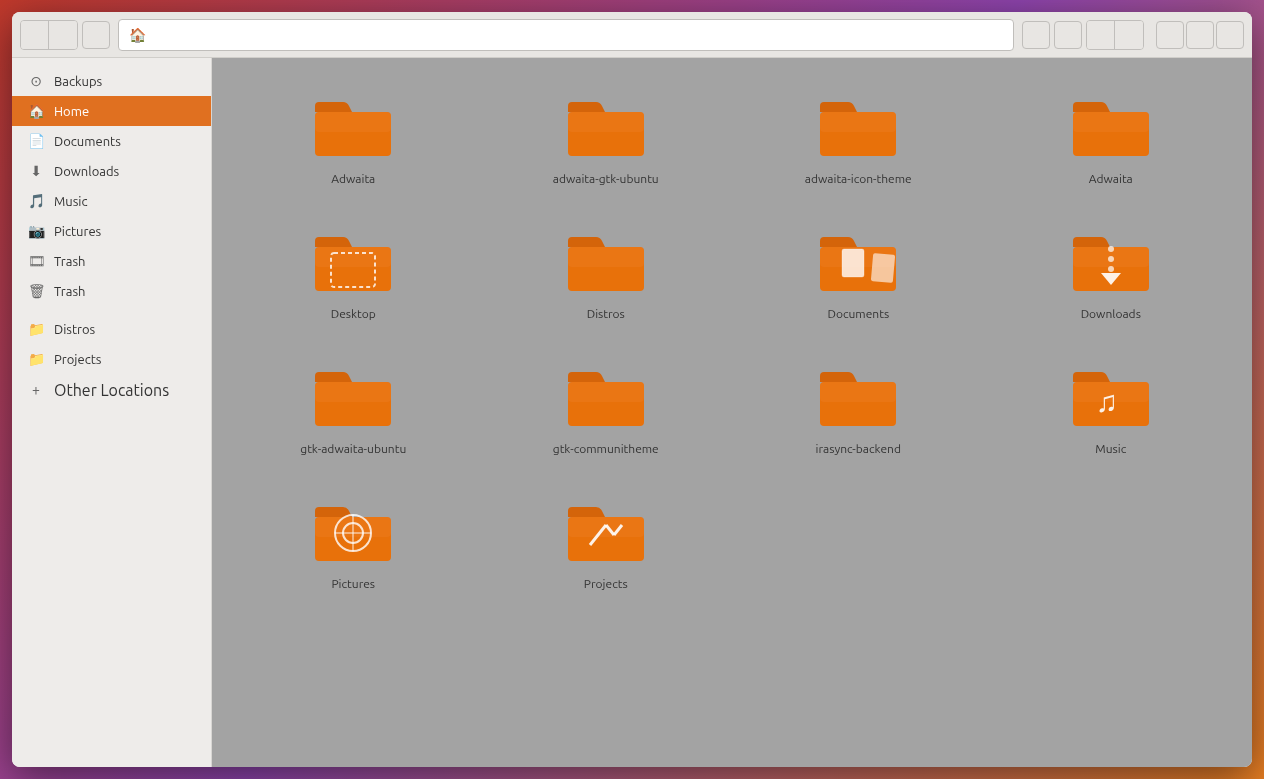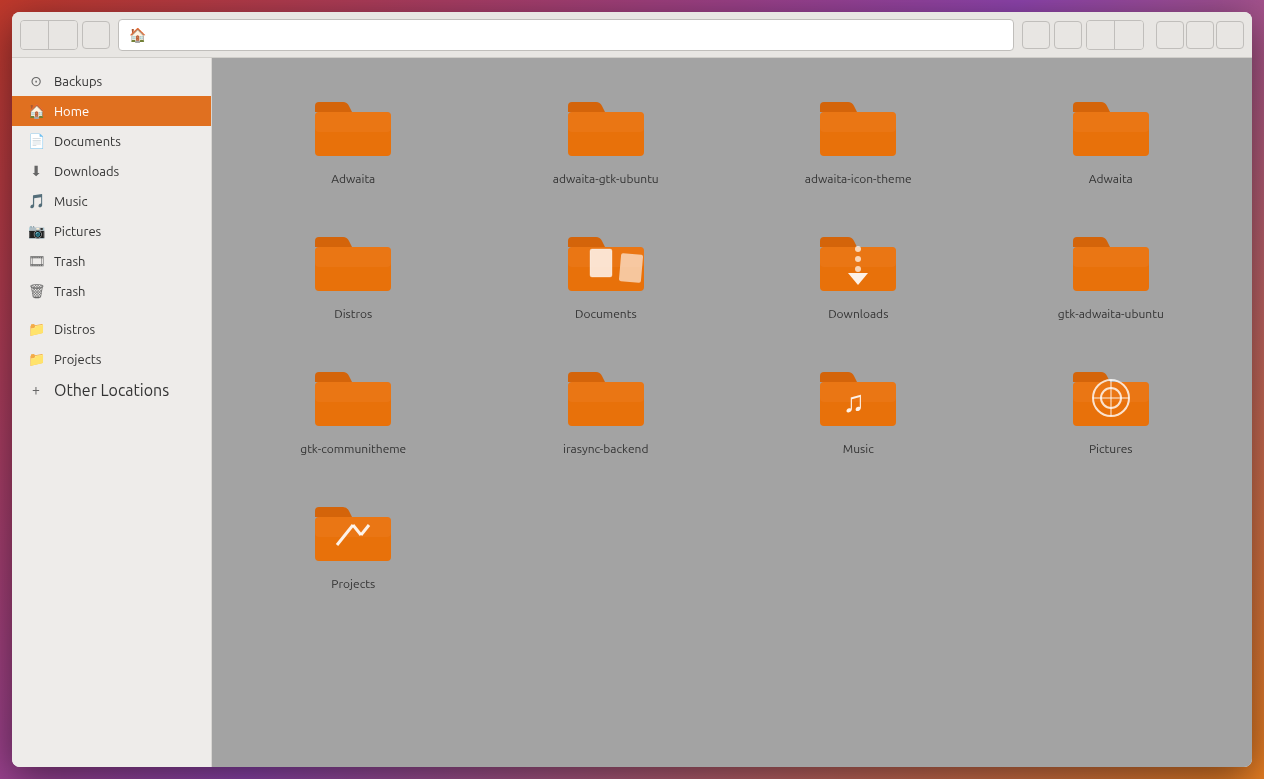--- a/index.html
+++ b/index.html
@@ -321,20 +321,32 @@
             <span class="folder-name">Adwaita</span>
           </div>
           <div class="folder-item">
             <div class="folder-icon"><svg class="folder-svg" viewBox="0 0 96 80" xmlns="http://www.w3.org/2000/svg">
 
     <path d="M10,28 L10,22 Q10,18 14,18 L38,18 Q42,18 44,22 L47,28 Z" fill="#d4640a"></path>
 
     <rect x="10" y="28" width="76" height="44" rx="4" fill="#e8710a"></rect>
 
     <rect x="10" y="28" width="76" height="20" rx="4" fill="#f08030" opacity="0.3"></rect>
+    <rect x="26" y="34" width="44" height="34" rx="3" fill="none" stroke="rgba(255,255,255,0.8)" stroke-width="2" stroke-dasharray="4,3"></rect>
+  </svg></div>
+            <span class="folder-name">Desktop</span>
+          </div>
+          <div class="folder-item">
+            <div class="folder-icon"><svg class="folder-svg" viewBox="0 0 96 80" xmlns="http://www.w3.org/2000/svg">
+
+    <path d="M10,28 L10,22 Q10,18 14,18 L38,18 Q42,18 44,22 L47,28 Z" fill="#d4640a"></path>
+
+    <rect x="10" y="28" width="76" height="44" rx="4" fill="#e8710a"></rect>
+
+    <rect x="10" y="28" width="76" height="20" rx="4" fill="#f08030" opacity="0.3"></rect>
 
   </svg></div>
             <span class="folder-name">Distros</span>
           </div>
           <div class="folder-item">
             <div class="folder-icon"><svg class="folder-svg" viewBox="0 0 96 80" xmlns="http://www.w3.org/2000/svg">
 
     <path d="M10,28 L10,22 Q10,18 14,18 L38,18 Q42,18 44,22 L47,28 Z" fill="#d4640a"></path>
 
     <rect x="10" y="28" width="76" height="44" rx="4" fill="#e8710a"></rect>

